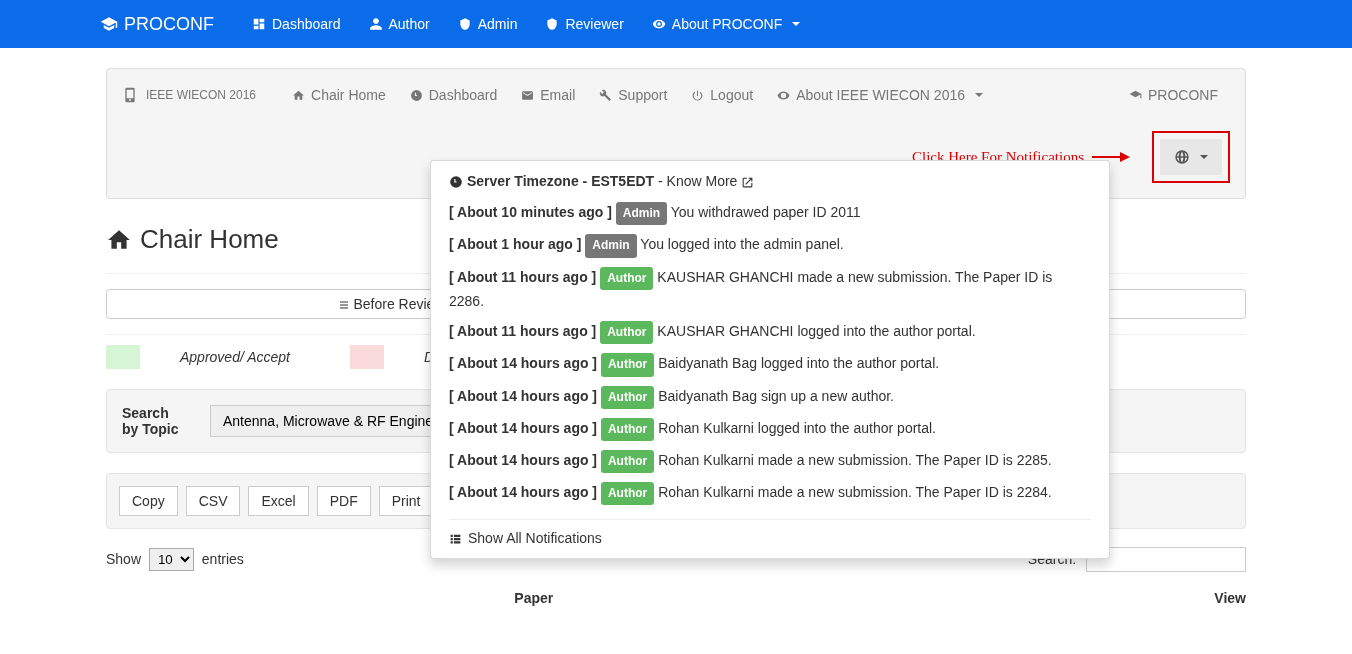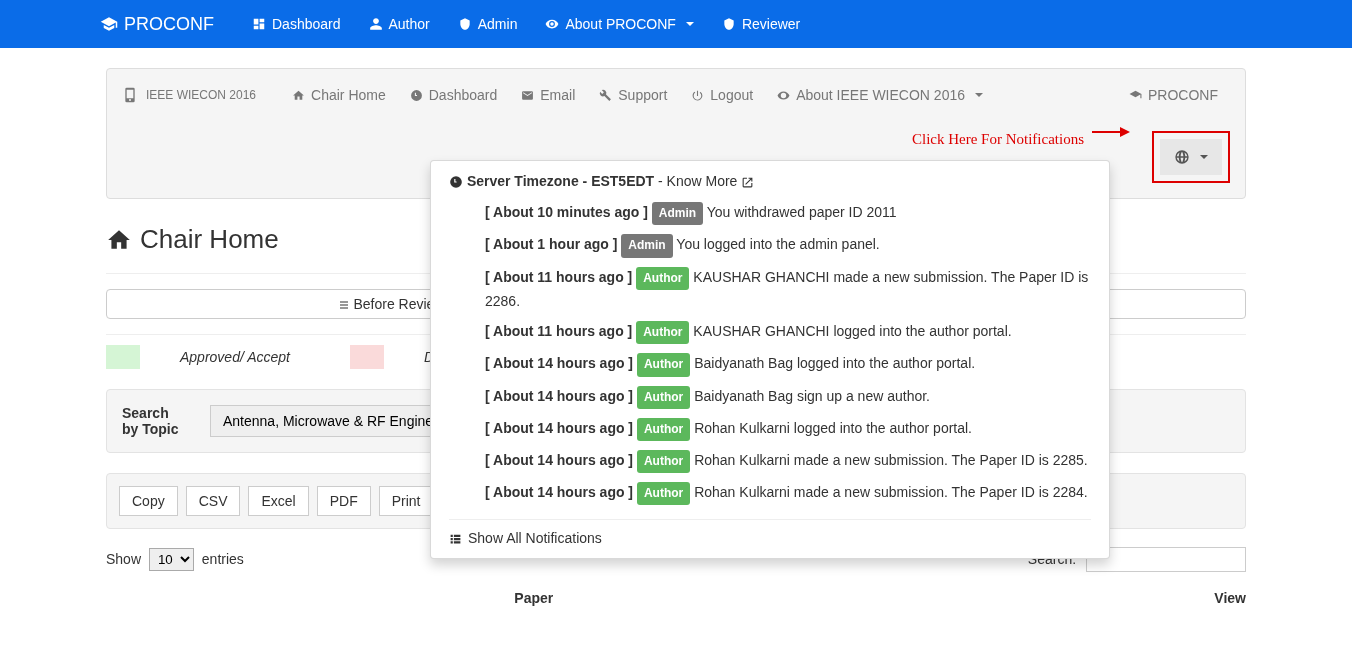--- a/index.html
+++ b/index.html
@@ -15,21 +15,21 @@
   .container { width: 1140px; margin: 20px auto 0; }
   
   
   .panel { border: 1px solid #ddd; border-radius: 4px; background: #f5f5f5; }
   .sub-nav { display: flex; align-items: center; padding: 12px 15px; flex-wrap: wrap; }
   .sub-brand { color: #777; font-size: 12px; display: flex; align-items: center; gap: 8px; margin-right: 24px; }
   .sub-nav-item { color: #777; padding: 6px 12px; font-size: 14px; display: flex; align-items: center; gap: 6px; cursor: pointer; }
   .sub-nav-spacer { flex: 1; }
   
   
-  .notif-row { display: flex; justify-content: flex-end; padding: 10px 15px 15px; position: relative; }
+  .notif-row { display: flex; align-items: center; justify-content: flex-end; padding: 10px 15px 15px; position: relative; }
   .notif-hint { color: #d00; font-family: cursive; font-size: 15px; margin-right: 8px; }
   .arrow { width: 36px; height: 2px; background: #d00; position: relative; margin-right: 24px; }
   .arrow::after { content: ''; position: absolute; right: -2px; top: -4px; border-left: 10px solid #d00; border-top: 5px solid transparent; border-bottom: 5px solid transparent; }
   .notif-box { border: 2px solid #d00; padding: 6px; display: inline-block; }
   .notif-btn { background: #e7e7e7; border: none; padding: 10px 14px; cursor: pointer; display: flex; align-items: center; gap: 6px; }
   .notif-btn .caret { border-top-color: #555; }
   
   
   .page-title { display: flex; align-items: center; gap: 8px; font-size: 26px; font-weight: 500; margin: 25px 0 18px; color: #333; }
   
@@ -57,21 +57,21 @@
   .export-row { background: #f5f5f5; border: 1px solid #e3e3e3; border-radius: 4px; padding: 12px; display: flex; gap: 8px; margin-bottom: 18px; }
   
   
   .dt-row { display: flex; justify-content: space-between; align-items: center; margin-bottom: 10px; }
   .dt-row select { padding: 2px 4px; border: 1px solid #aaa; margin: 0 4px; }
   .dt-row input { border: 1px solid #ccc; padding: 4px 6px; width: 160px; margin-left: 6px; }
   
   
   .dropdown { position: absolute; top: 160px; left: 430px; width: 680px; background: #fff; border: 1px solid rgba(0,0,0,.15); border-radius: 4px; box-shadow: 0 6px 12px rgba(0,0,0,.175); padding: 12px 18px; z-index: 1000; font-size: 14px; }
   .dropdown-header { margin-bottom: 8px; }
-  .notif-item { padding: 4px 0; line-height: 1.6; margin-left: 36px; }
+  .notif-item { padding: 4px 0; line-height: 1.6; }
   .notif-time { font-weight: bold; }
   .badge { display: inline-block; padding: 2px 7px; border-radius: 3px; color: #fff; font-size: 12px; font-weight: bold; }
   .badge-admin { background: #777; }
   .badge-author { background: #5cb85c; }
   .dropdown-footer { border-top: 1px solid #eee; margin-top: 10px; padding-top: 10px; display: flex; align-items: center; gap: 6px; cursor: pointer; }
   
   
   .tbl-head { display: flex; font-weight: bold; padding: 8px 0; justify-content: flex-end; }
   .tbl-col-paper { width: 700px; }
   
@@ -100,30 +100,30 @@
     <span>Author</span>
   </div>
   <div class="top-nav-item">
     <svg width="14" height="14" viewBox="0 0 24 24" fill="#fff">
         <path d="M12 2L4 6v6c0 5 3.4 9.7 8 10 4.6-.3 8-5 8-10V6l-8-4z"></path>
       </svg>
     <span>Admin</span>
   </div>
   <div class="top-nav-item">
     <svg width="14" height="14" viewBox="0 0 24 24" fill="#fff">
+        <path d="M12 2L4 6v6c0 5 3.4 9.7 8 10 4.6-.3 8-5 8-10V6l-8-4z"></path>
+      </svg>
+    <span>Reviewer</span>
+  </div>
+  <div class="top-nav-item">
+    <svg width="14" height="14" viewBox="0 0 24 24" fill="#fff">
         <path d="M12 4.5C7 4.5 2.7 7.6 1 12c1.7 4.4 6 7.5 11 7.5s9.3-3.1 11-7.5C21.3 7.6 17 4.5 12 4.5zM12 17a5 5 0 110-10 5 5 0 010 10zm0-8a3 3 0 100 6 3 3 0 000-6z"></path>
       </svg>
     <span>About PROCONF</span>
     <span class="caret"></span>
-  </div>
-  <div class="top-nav-item">
-    <svg width="14" height="14" viewBox="0 0 24 24" fill="#fff">
-        <path d="M12 2L4 6v6c0 5 3.4 9.7 8 10 4.6-.3 8-5 8-10V6l-8-4z"></path>
-      </svg>
-    <span>Reviewer</span>
   </div>
 </div>
 
 <div class="container">
 
   <div class="panel">
     <div class="sub-nav">
       <div class="sub-brand">
         <svg width="16" height="16" viewBox="0 0 24 24" fill="#777">
             <path d="M17 1H7a2 2 0 00-2 2v18a2 2 0 002 2h10a2 2 0 002-2V3a2 2 0 00-2-2zm-5 20a1.5 1.5 0 110-3 1.5 1.5 0 010 3zm5-4H7V4h10v13z"></path>

